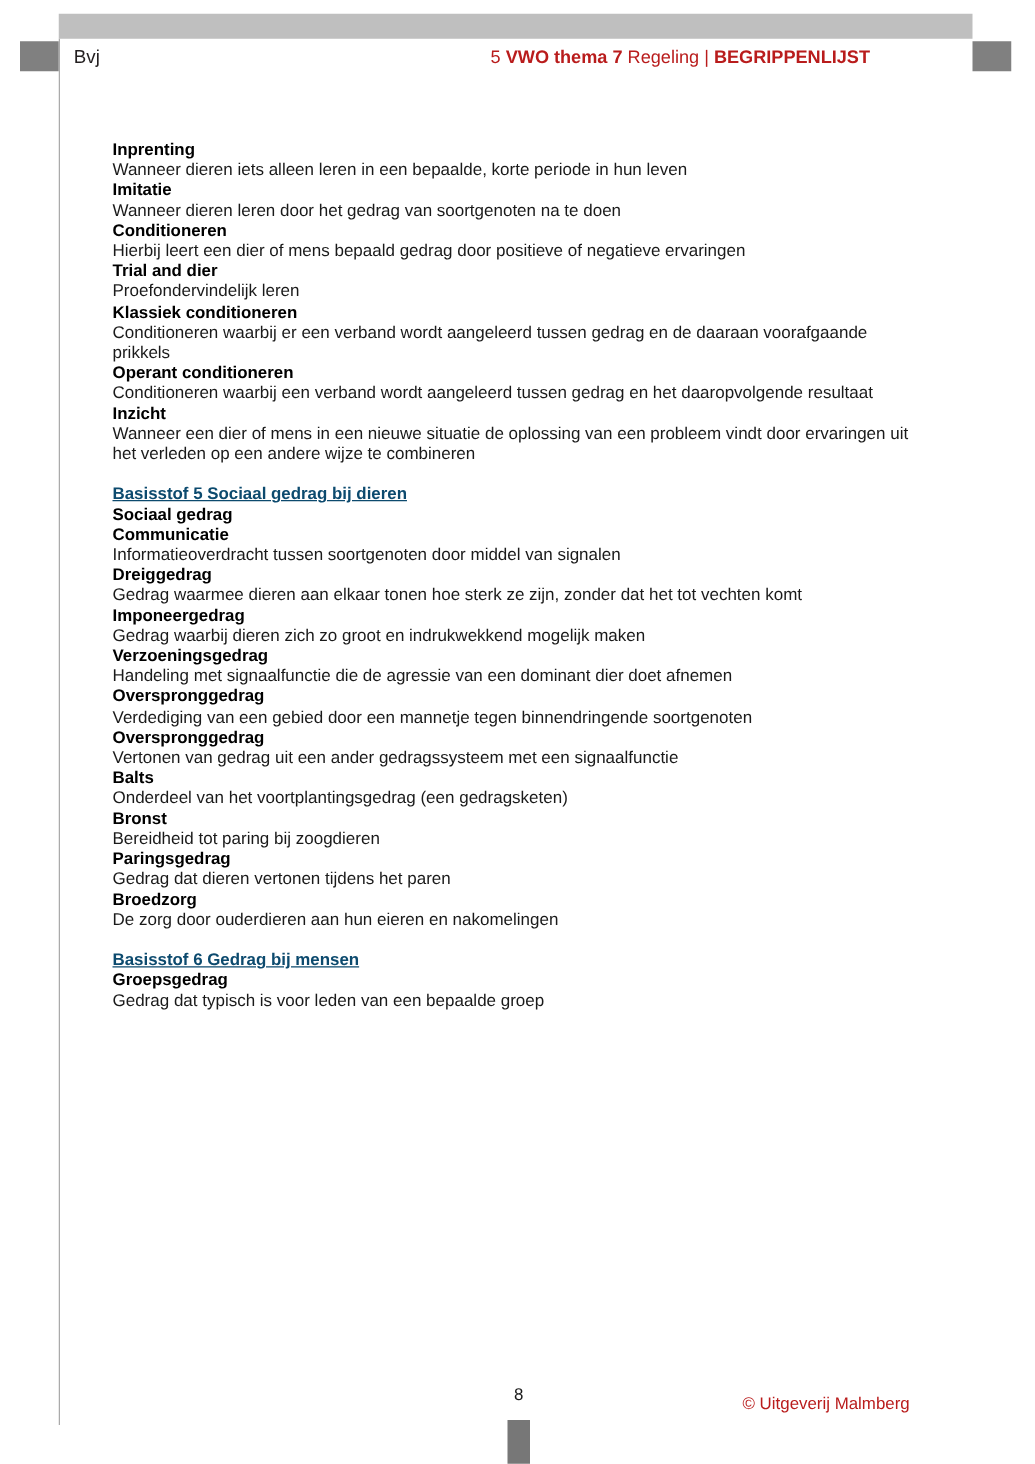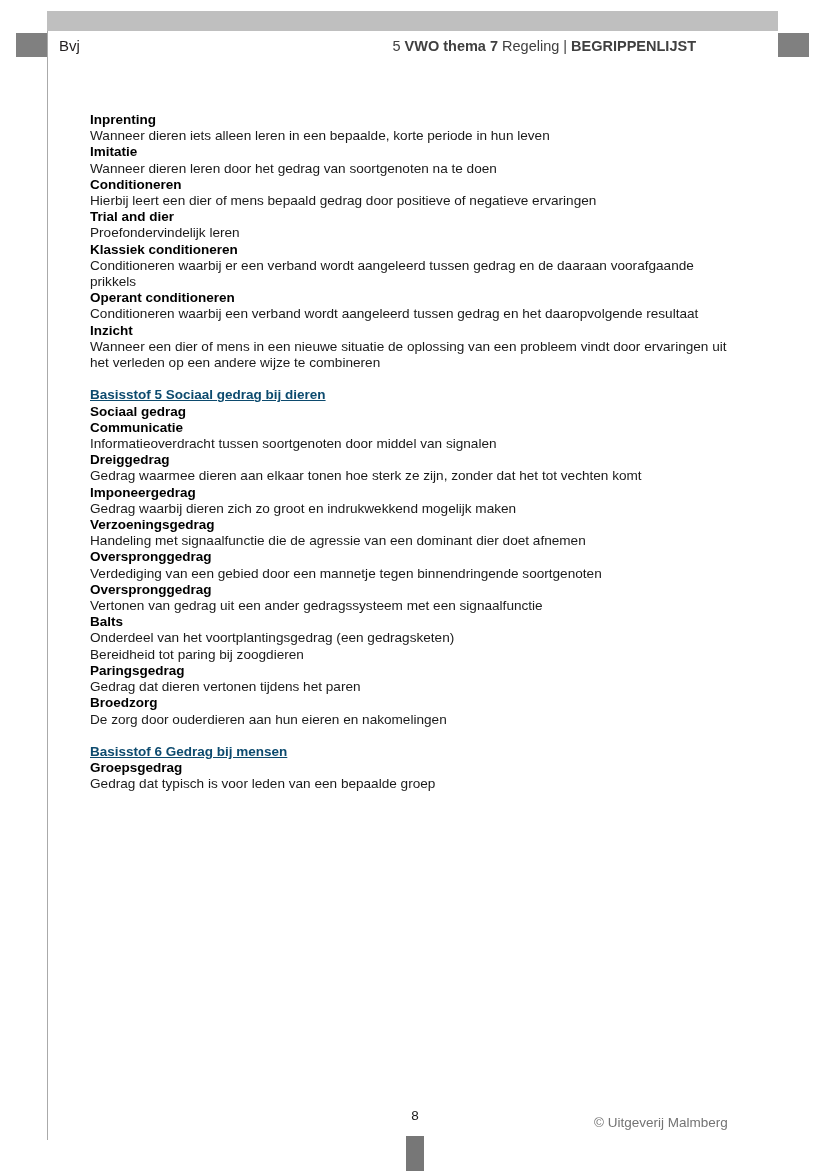--- a/index.html
+++ b/index.html
@@ -75,21 +75,21 @@
     font-size: 15px;
     line-height: 20px;
     color: #231f20;
   }
   .header-right {
     position: absolute;
     right: 10px;
     top: 0;
     font-size: 14.5px;
     line-height: 20px;
-    color: #404040;
+    color: #b91c1c;
     white-space: nowrap;
   }
   .header-right .hl-strong { font-weight: bold; }
   .header-right .hl-normal { font-weight: normal; }
 
   
   .content {
     position: absolute;
     left: 90px;
     top: 112px;
@@ -131,21 +131,21 @@
     font-size: 13.5px;
     line-height: 17px;
     color: #1a1a1a;
   }
   .copyright {
     position: absolute;
     left: 594px;
     top: 1114px;
     font-size: 13.5px;
     line-height: 17px;
-    color: #737373;
+    color: #b91c1c;
     white-space: nowrap;
   }
 </style>
 </head>
 <body>
 
 <div class="top-bar"></div>
 <div class="corner-block-left"></div>
 <div class="corner-block-right"></div>
 <div class="spine-rule"></div>
@@ -183,20 +183,21 @@
     <div class="term">Imponeergedrag</div>
     <div class="definition">Gedrag waarbij dieren zich zo groot en indrukwekkend mogelijk maken</div>
     <div class="term">Verzoeningsgedrag</div>
     <div class="definition">Handeling met signaalfunctie die de agressie van een dominant dier doet afnemen</div>
     <div class="term">Overspronggedrag</div>
     <div class="definition">Verdediging van een gebied door een mannetje tegen binnendringende soortgenoten</div>
     <div class="term">Overspronggedrag</div>
     <div class="definition">Vertonen van gedrag uit een ander gedragssysteem met een signaalfunctie</div>
     <div class="term">Balts</div>
     <div class="definition">Onderdeel van het voortplantingsgedrag (een gedragsketen)</div>
+    <div class="term">Bronst</div>
     <div class="definition">Bereidheid tot paring bij zoogdieren</div>
     <div class="term">Paringsgedrag</div>
     <div class="definition">Gedrag dat dieren vertonen tijdens het paren</div>
     <div class="term">Broedzorg</div>
     <div class="definition">De zorg door ouderdieren aan hun eieren en nakomelingen</div>
     <div class="spacer"></div>
     <div class="section-heading">Basisstof 6 Gedrag bij mensen</div>
     <div class="term">Groepsgedrag</div>
     <div class="definition">Gedrag dat typisch is voor leden van een bepaalde groep</div>
   </div>

